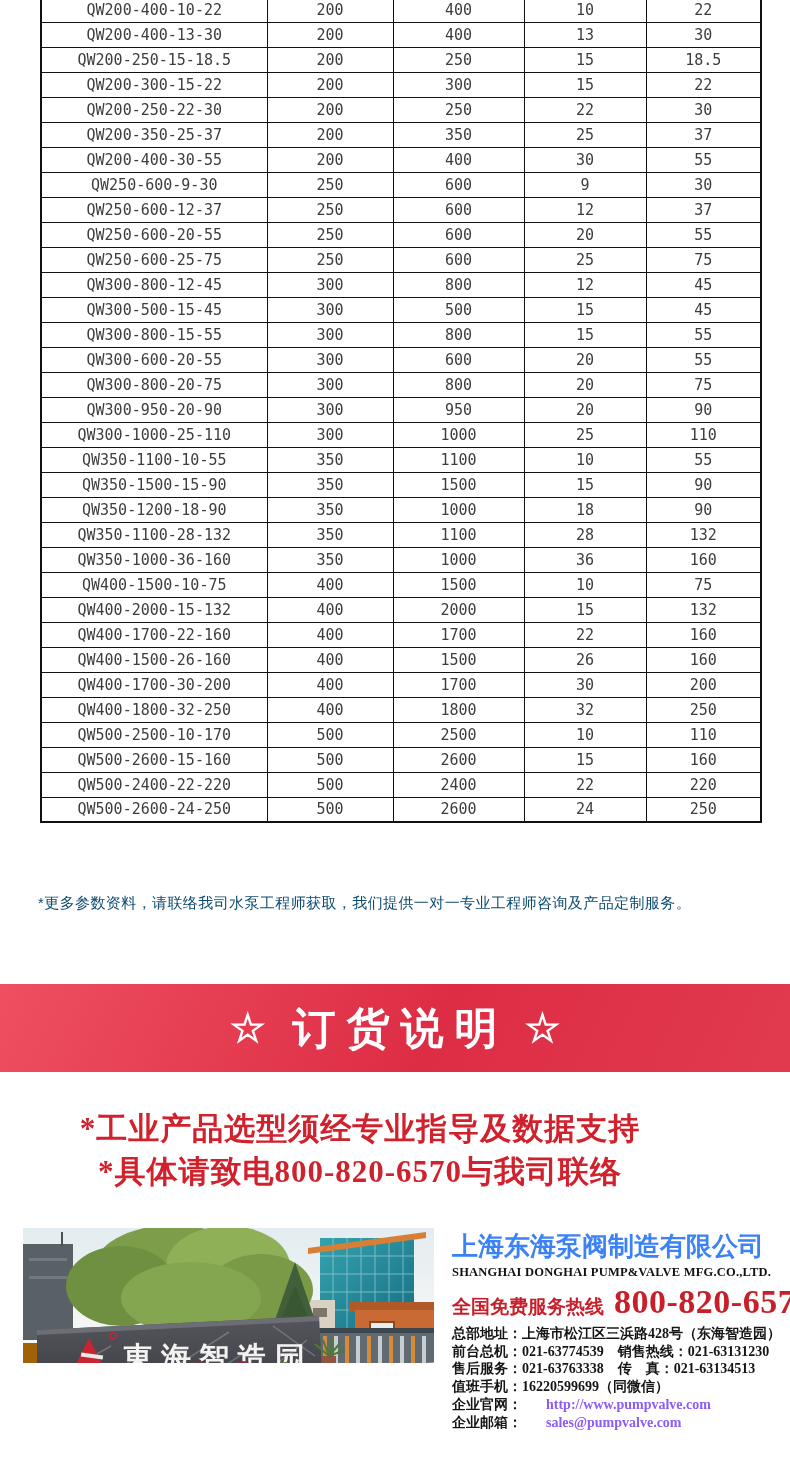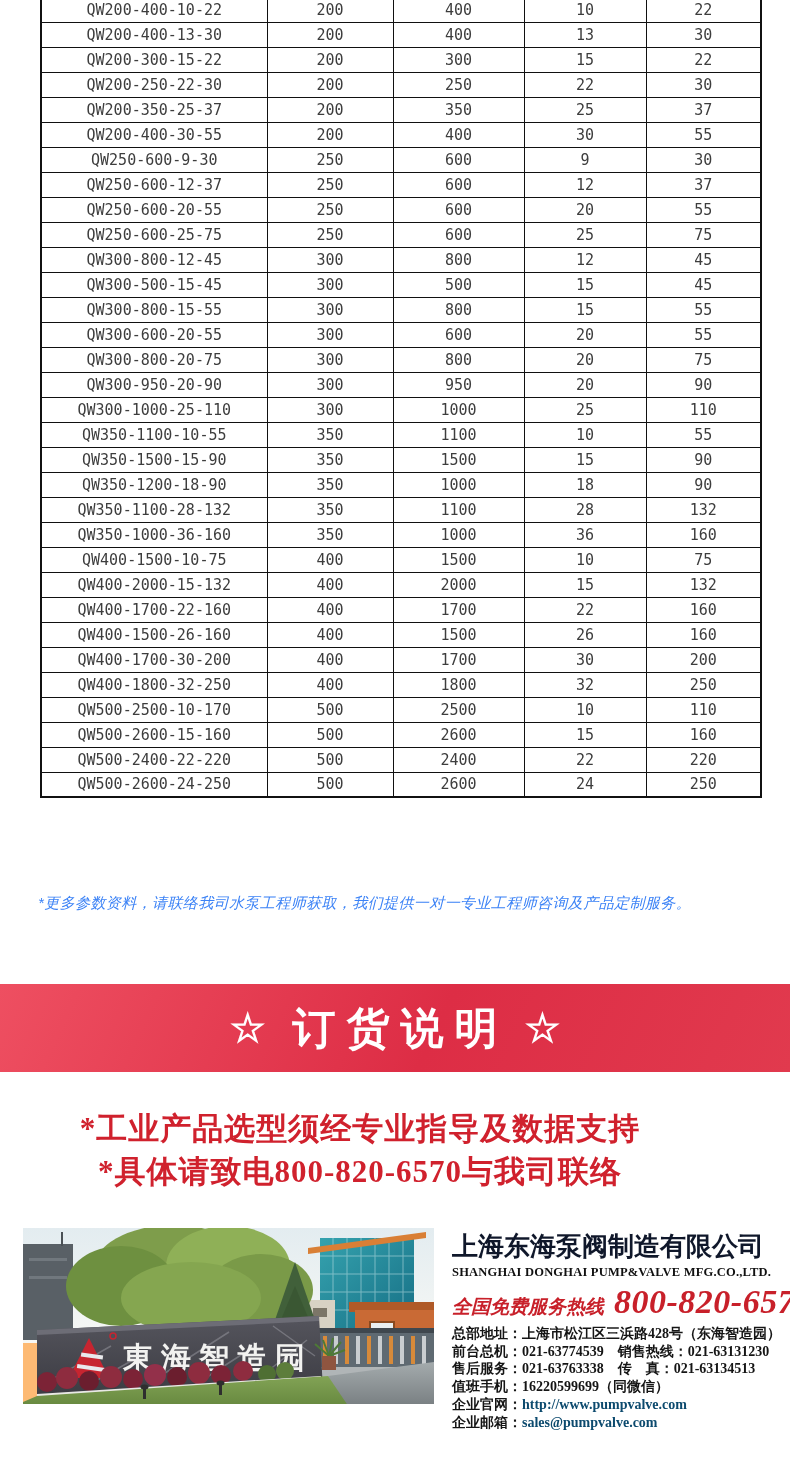--- a/index.html
+++ b/index.html
@@ -20,21 +20,21 @@
     border:1px solid #111; height:25px; padding:0;
     text-align:center; vertical-align:middle;
     font-family:"DejaVu Sans Mono", monospace;
     font-size:15px; color:var(--table_text,#3d3d3d);
     overflow:hidden; white-space:nowrap;
   }
 
   
   .footnote {
     position:absolute; left:38px; top:894px; width:720px;
-    font-size:15px; color:#3b82f6; letter-spacing:0.4px;font-style:italic;
+    font-size:15px; color:#0c4a6e; letter-spacing:0.4px;
   }
 
   
   .banner {
     position:absolute; left:0; top:984px; width:790px; height:88px;
     background:linear-gradient(115deg, var(--banner_red_light,#ee4f61) 0%, var(--banner_red,#dd2d45) 55%, #e13a4e 100%);
     display:flex; align-items:center; justify-content:center; gap:16px;
     color:#fff;
   }
   .banner .star { font-size:40px; line-height:1; font-weight:bold; }
@@ -46,53 +46,53 @@
   
   .slogans {
     position:absolute; left:0; top:1107px; width:720px;
     text-align:center; color:var(--slogan_red,#d0212d);
     font-family:"Liberation Serif", serif; font-weight:bold;
     font-size:31px; line-height:43px; letter-spacing:1px;
   }
 
   
   .factory-photo {
-    position:absolute; left:23px; top:1228px; width:411px; height:176px;
-    overflow:hidden; background:#fdba74;
+    position:absolute; left:23px; top:1228px; width:411px; height:135px;
+    overflow:hidden; background:#a16207;
   }
   .factory-photo svg { display:block; }
 
   .company-info { position:absolute; left:452px; top:1232px; width:312px; }
   .company-cn {
-    font-size:26px; font-weight:900; color:#0f172a; white-space:nowrap;
+    font-size:26px; font-weight:900; color:#3b82f6; white-space:nowrap;
     letter-spacing:0; line-height:28px;
   }
   .company-en {
     margin-top:5px; font-family:"Liberation Serif", serif; font-weight:bold;
     font-size:12.5px; color:#111; white-space:nowrap; letter-spacing:0.2px;
     line-height:15px;
   }
   .hotline {
     margin-top:9px; color:var(--hotline_red,#c8202a); white-space:nowrap;
-    display:flex; align-items:baseline; gap:10px; line-height:26px;font-style:italic;
+    display:flex; align-items:baseline; gap:10px; line-height:26px;
   }
   .hotline-label { font-size:19px; font-weight:900; }
   .hotline-number {
     font-family:"Liberation Serif", serif; font-weight:bold; font-size:34px;
     letter-spacing:0.5px;
   }
   .contact-lines { margin-top:5px; }
   .contact-line {
     line-height:17.7px; font-size:14px; font-weight:bold; color:#151515;
     white-space:nowrap;
   }
   .cl-label { font-family:"Liberation Sans", sans-serif; }
   .cl-label.l2 { margin-left:14px; }
   .cl-value { font-family:"Liberation Serif", serif; }
-  .cl-value.link { color:#0c4a6e; text-decoration:none; }
+  .cl-value.link { color:#8b5cf6; text-decoration:none;margin-left:24px; }
 </style>
 </head>
 <body>
 
 <div class="page">
 
   <table class="spec-table">
     <colgroup>
       <col style="width:226px">
         <col style="width:126px">
@@ -107,20 +107,27 @@
           <td>400</td>
           <td>10</td>
           <td>22</td>
         </tr>
         <tr>
           <td>QW200-400-13-30</td>
           <td>200</td>
           <td>400</td>
           <td>13</td>
           <td>30</td>
+        </tr>
+        <tr>
+          <td>QW200-250-15-18.5</td>
+          <td>200</td>
+          <td>250</td>
+          <td>15</td>
+          <td>18.5</td>
         </tr>
         <tr>
           <td>QW200-300-15-22</td>
           <td>200</td>
           <td>300</td>
           <td>15</td>
           <td>22</td>
         </tr>
         <tr>
           <td>QW200-250-22-30</td>

